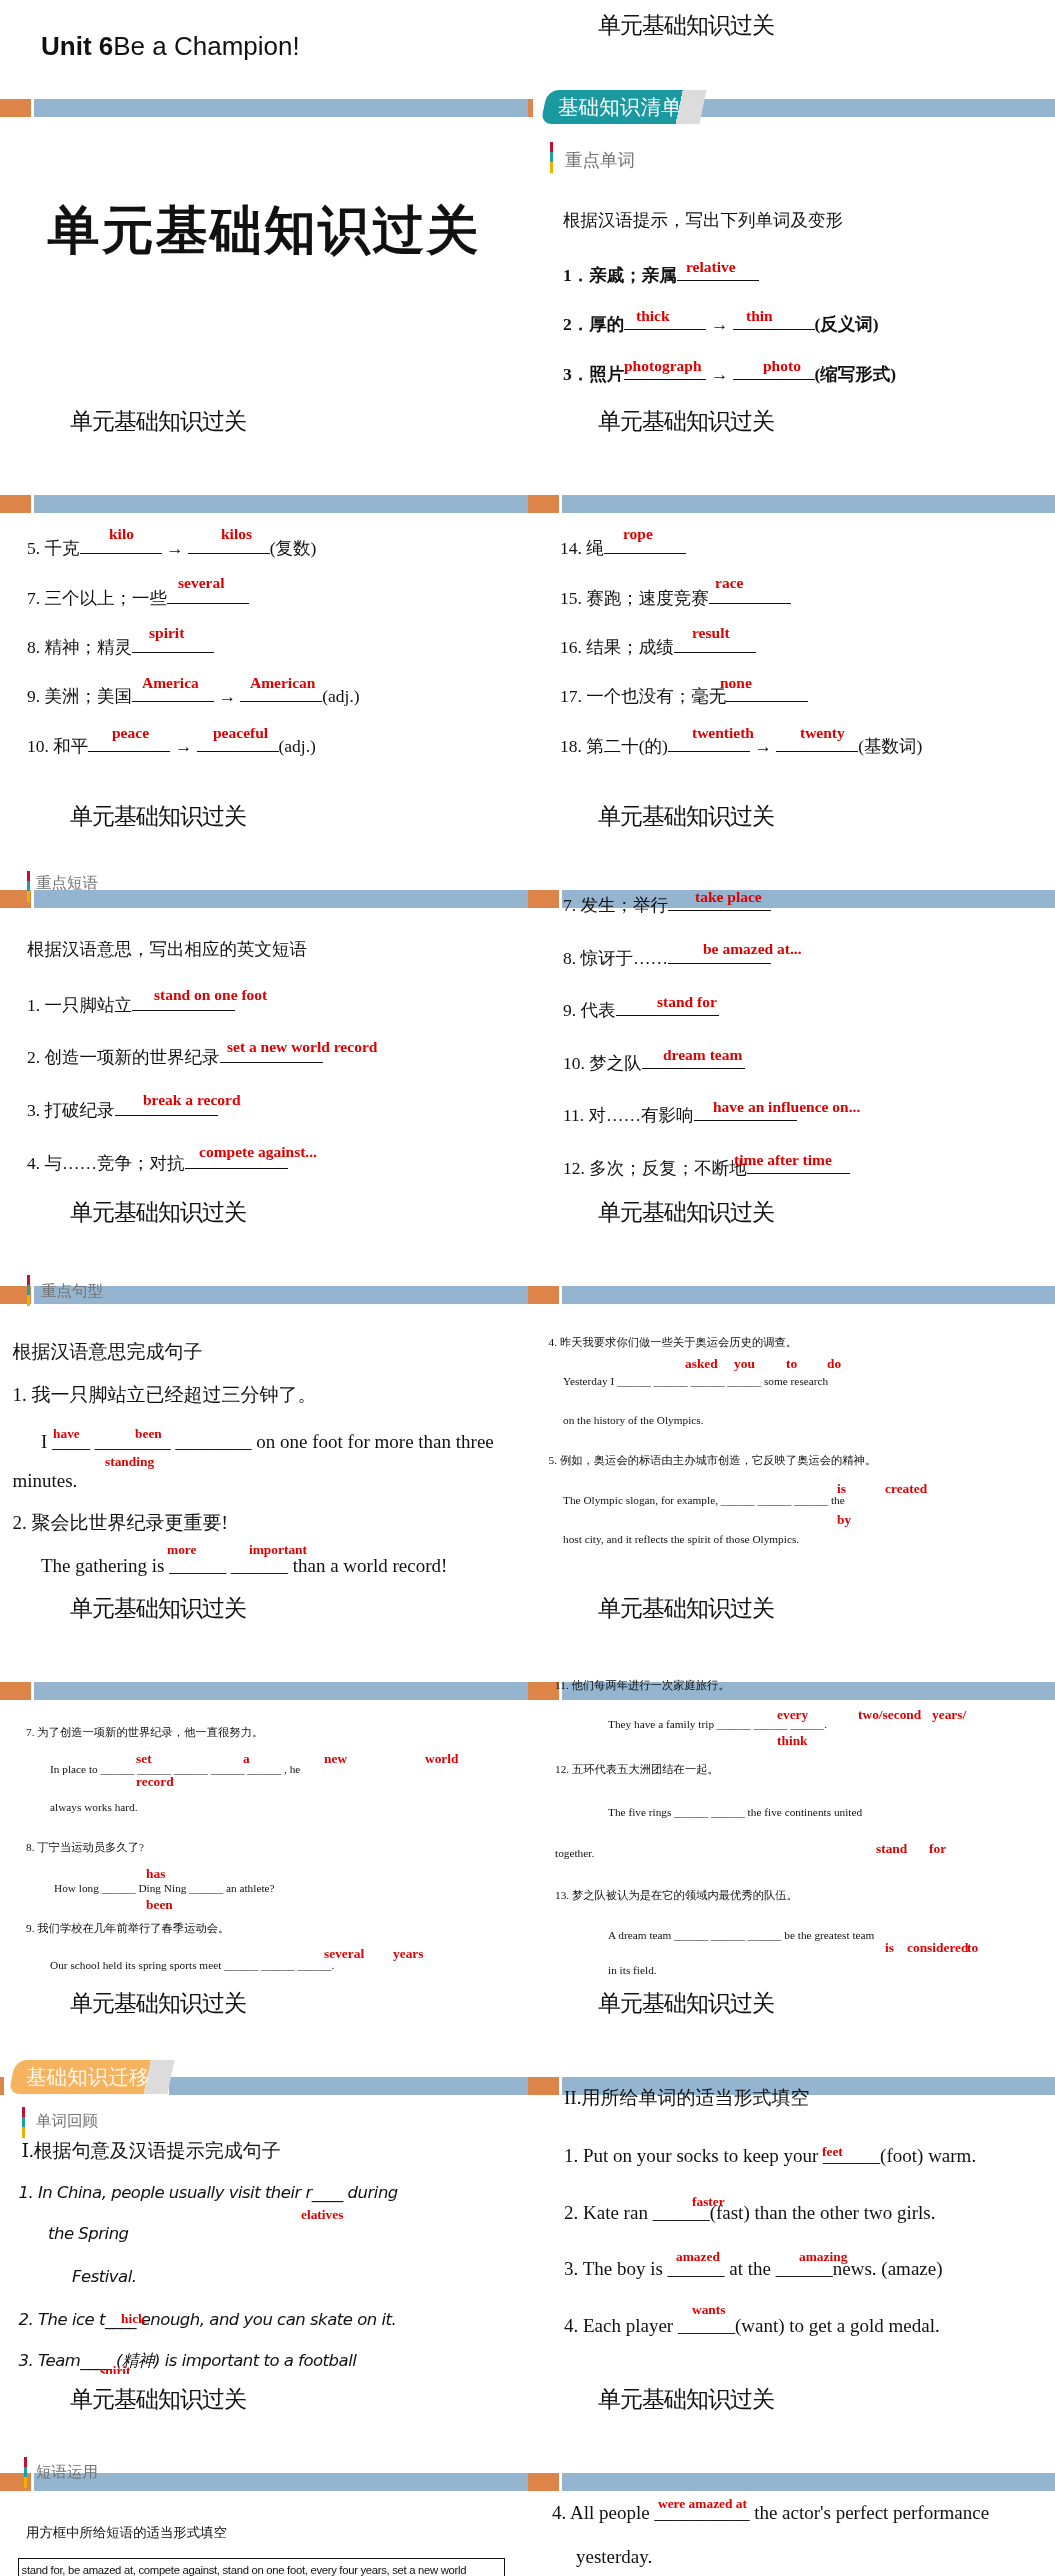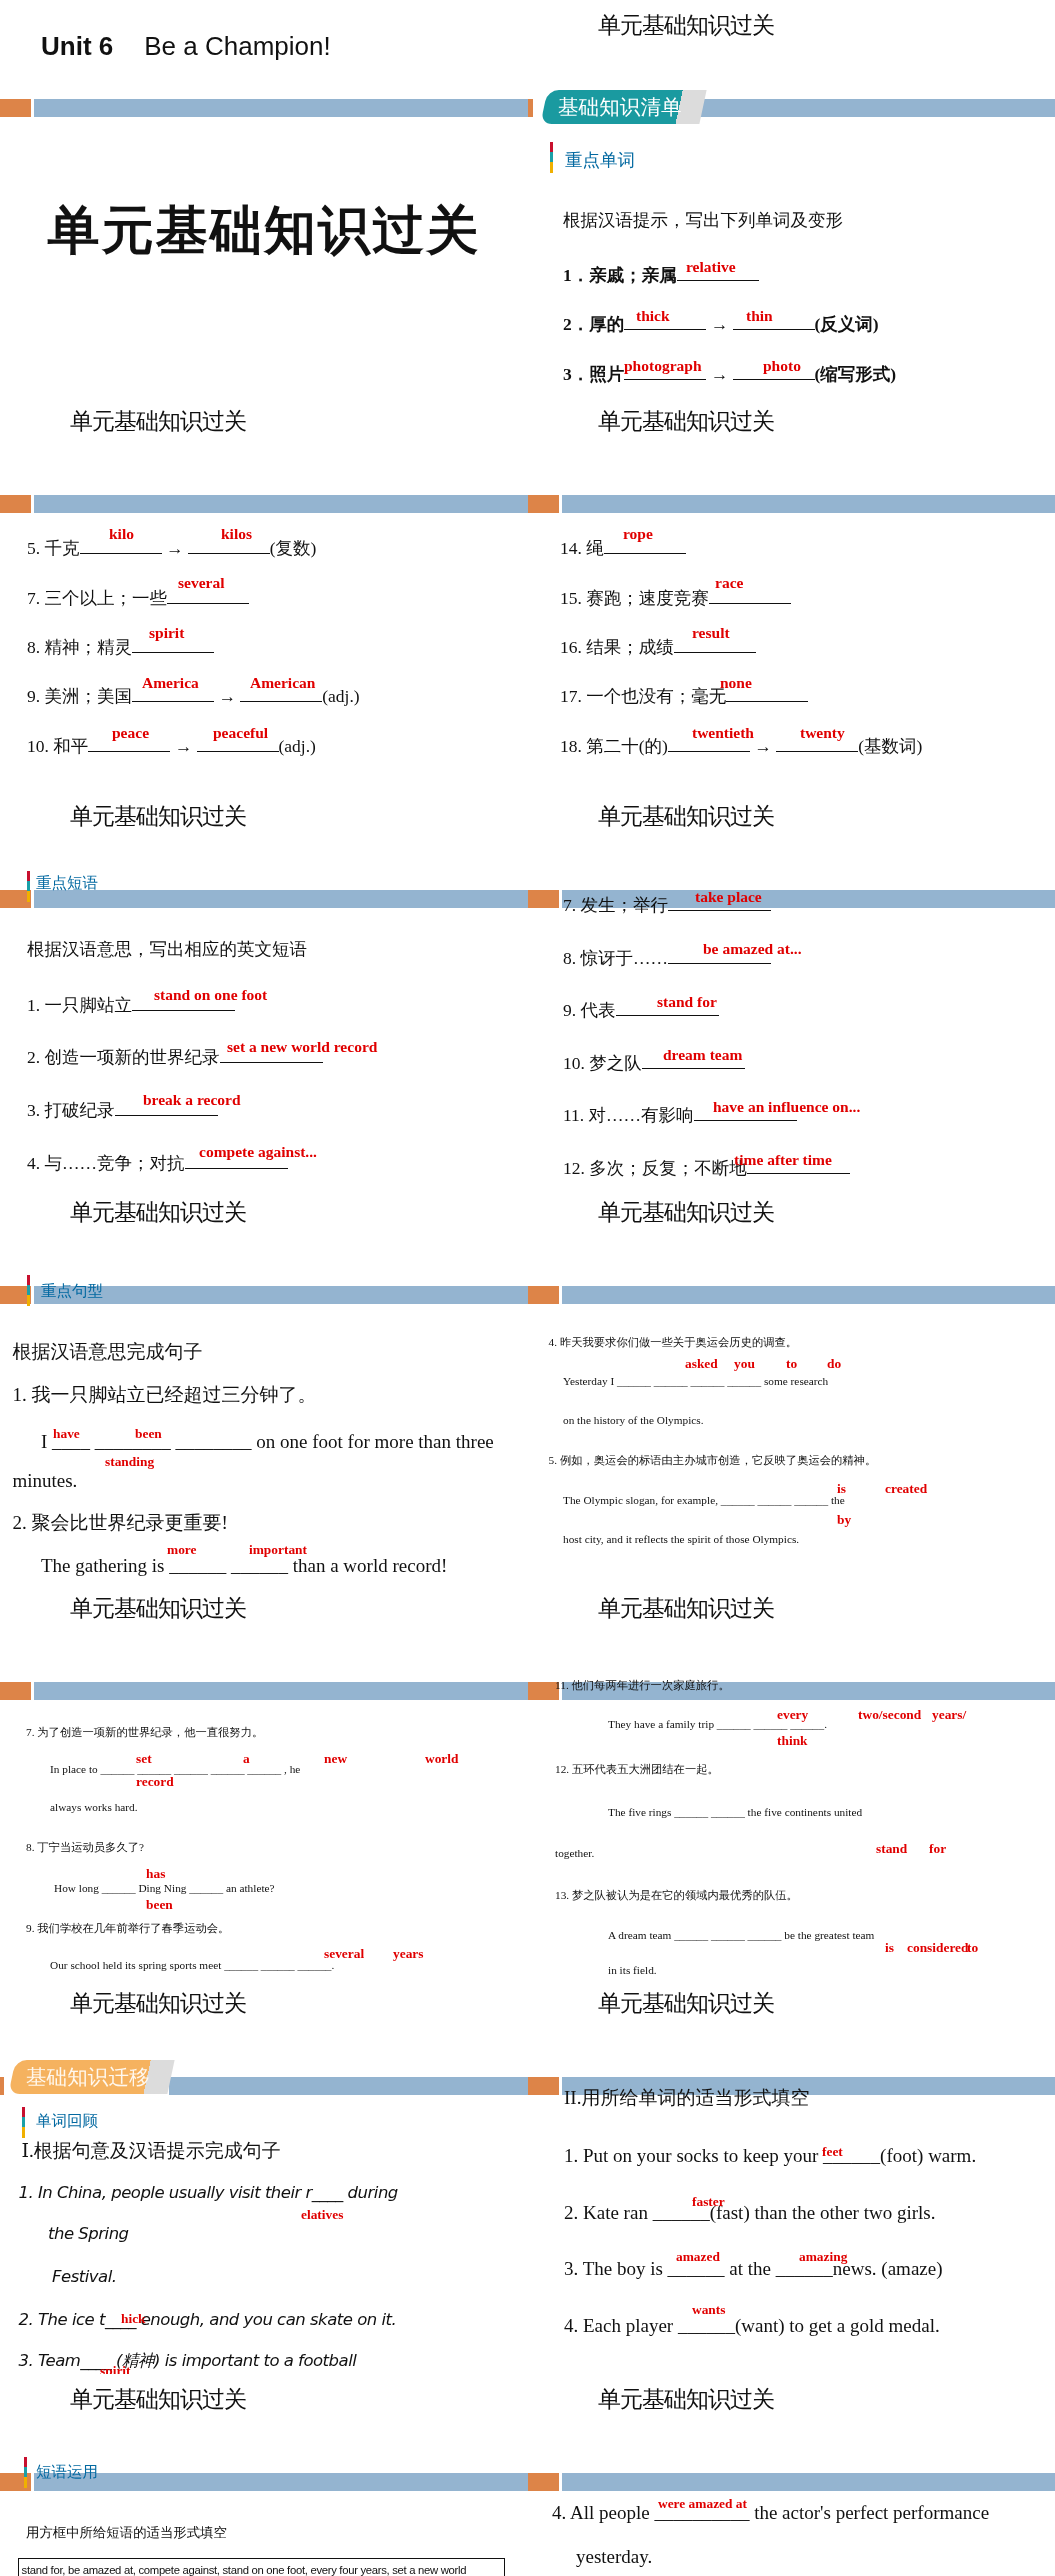--- a/index.html
+++ b/index.html
@@ -11,33 +11,33 @@
   .bar-orange { position:absolute; left:0; top:99px; width:31px; height:17.5px; background:#dd8448; }
   .bar-blue { position:absolute; left:34px; top:99px; right:0; height:17.5px; background:#94b4d0; }
   .line { position:absolute; font-size:17.5px; white-space:nowrap; line-height:1.1; }
   .line.sm { font-size:19px; }
   .line.xs { font-size:11.3px; }
   .line.hand { font-family:"DejaVu Sans", sans-serif; font-style:italic; font-size:16.5px; letter-spacing:-0.5px; }
   .ans { position:absolute; color:#e00000; font-weight:bold; font-size:15.5px; white-space:nowrap;
          font-family:"Liberation Serif", serif; }
   .ans.sm { font-size:13.4px; }
   .blank-u { display:inline-block; border-bottom:1.5px solid #111; vertical-align:baseline; height:1em; }
-  .sec { position:absolute; font-size:15.5px; color:#0369a1; font-family:"DejaVu Serif", serif; }
+  .sec { position:absolute; font-size:15.5px; color:#737373; font-family:"DejaVu Serif", serif; }
   .sec-mark { position:absolute; width:3.1px; height:31px;
               background:linear-gradient(#c8102e 0 33%, #1aa0a8 33% 66%, #f0b000 66% 100%); }
   .badge { position:absolute; height:34px; padding:0 20.6px 0 14.4px; font-size:20.6px; color:#fff;
            font-family:"DejaVu Serif", serif; line-height:34px; border-radius:11.3px 0 0 11.3px;
            transform:skewX(-12deg); }
   .badge span { display:inline-block; transform:skewX(12deg); }
   .badge.teal { background:linear-gradient(90deg,#1a9aa0 85%, #dcdcdc 85%); }
   .badge.orange { background:linear-gradient(90deg,#f5b25f 85%, #dcdcdc 85%); color:#fff8ee; }
   .wordbox { position:absolute; border:1px solid #111; padding:3.1px 3.1px; font-family:"Liberation Sans", sans-serif;
              font-size:11.3px; line-height:1.45; letter-spacing:-0.3px; }
   .cover-unit { position:absolute; left:41px; top:31px; font-family:"Liberation Sans", sans-serif; font-size:26px; }
-  .cover-unit b { margin-right:31px; }
+  .cover-unit b { }
   .cover-title { position:absolute; left:0; right:0; top:196px; text-align:center; font-family:"DejaVu Sans", sans-serif;
                  font-size:52px; font-weight:bold; letter-spacing:2.1px; }
 </style>
 </head>
 <body>
 
 <div class="slide" style="left:0;top:0">
   <div class="cover-unit">
     <b>Unit 6</b><span>Be a Champion!</span>
   </div>
@@ -222,21 +222,21 @@
 <div class="slide" style="left:0;top:1978px">
   <div class="hdr-title">单元基础知识过关</div>
   <div class="bar-orange" style="width:4.1px"></div>
   <div class="bar-blue" style="left:169px"></div>
   <div class="badge orange" style="left:12.4px;top:82px"><span>基础知识迁移</span></div>
   <div class="sec-mark" style="left:21.6px;top:129px;height:31px"></div>
   <div class="sec" style="left:36px;top:133px">单词回顾</div>
   <div class="line sm" style="left:21.6px;top:163px">Ⅰ.根据句意及汉语提示完成句子</div>
   <div class="line hand" style="left:18.5px;top:206px">1. In China, people usually visit their r____ during</div>
   <div class="line hand" style="left:48px;top:247px">the Spring</div>
-  <div class="line hand" style="left:52px;top:290px">Festival.</div>
+  <div class="line hand" style="left:72px;top:290px">Festival.</div>
   <div class="ans sm" style="left:301px;top:229px">elatives</div>
   <div class="line hand" style="left:18.5px;top:333px">2. The ice t____ enough, and you can skate on it.</div>
   <div class="ans sm" style="left:121px;top:333px">hick</div>
   <div class="line hand" style="left:18.5px;top:374px">3. Team____ (精神) is important to a football</div>
   <div class="ans sm" style="left:100px;top:385px">spirit</div>
 </div>
 
 <div class="slide" style="left:528px;top:1978px">
   <div class="hdr-title">单元基础知识过关</div>
   <div class="bar-orange"></div>

